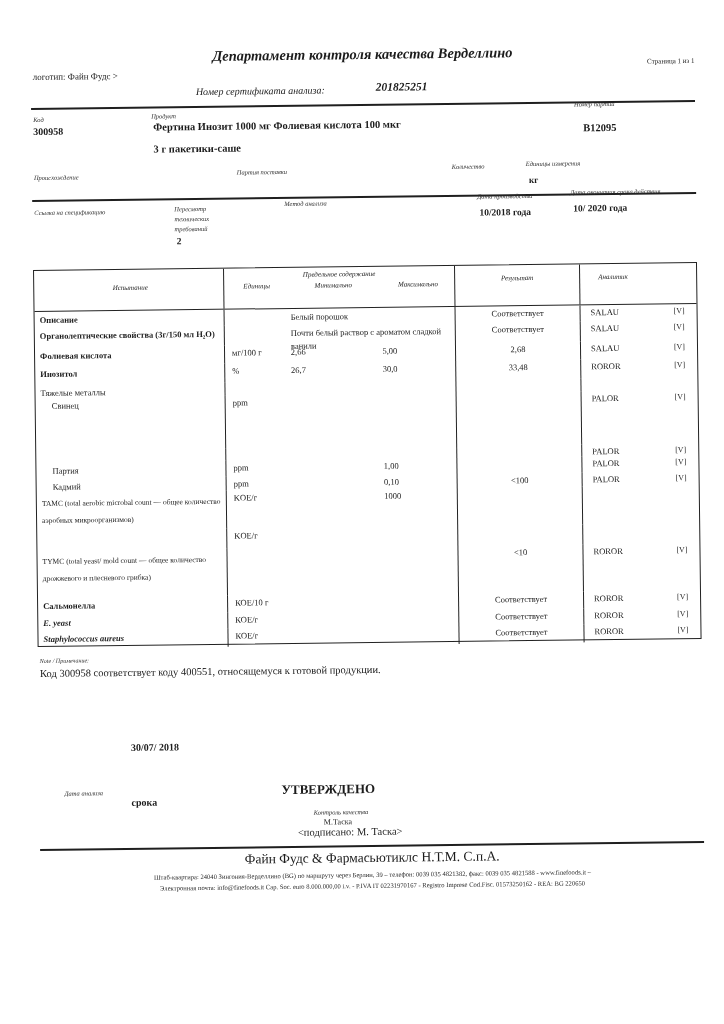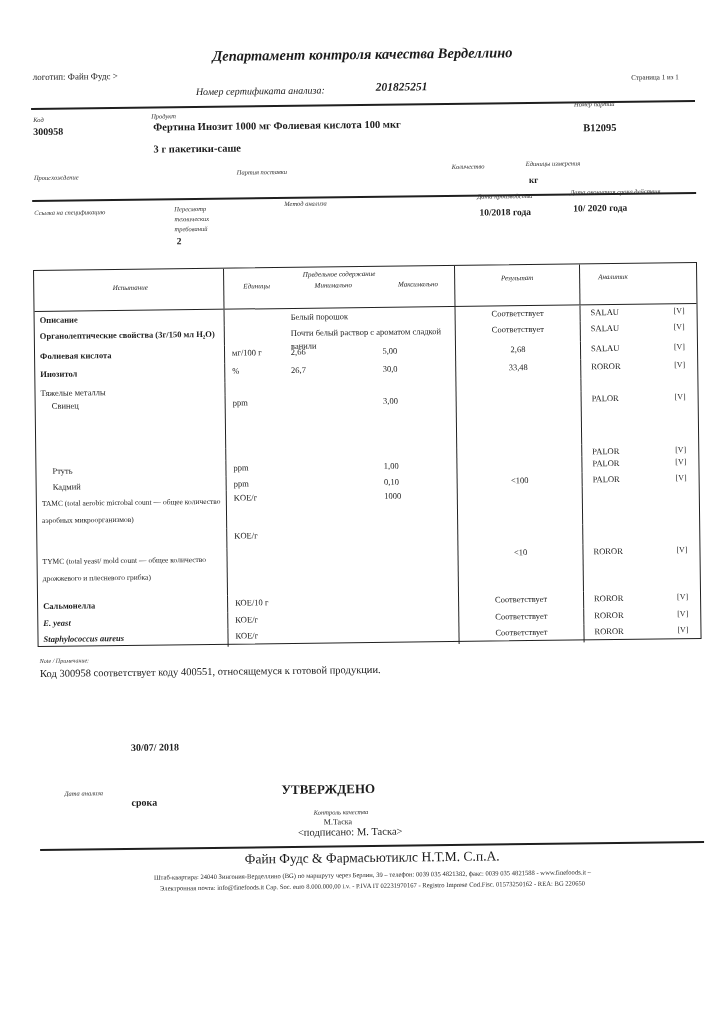--- a/index.html
+++ b/index.html
@@ -46,21 +46,21 @@
   .foot-sm{left:0;width:664px;text-align:center;font-size:6.6px;color:#2b2b2b;}
 </style>
 </head>
 <body>
 
 <div class="page">
   <div class="doc">
 
     <div class="abs title">Департамент контроля качества Верделлино</div>
     <div class="abs" style="left:2px;top:68px;font-size:9px;">логотип: Файн Фудс &gt;</div>
-    <div class="abs" style="right:16px;top:61px;font-size:7px;margin-top:16px;">Страница 1 из 1</div>
+    <div class="abs" style="right:0;top:61px;font-size:7px;">Страница 1 из 1</div>
     <div class="abs ital" style="left:165px;top:84px;font-size:10px;">Номер сертификата анализа:</div>
     <div class="abs bold ital" style="left:345px;top:81px;font-size:11.5px;">201825251</div>
     <div class="hr" style="top:104px;"></div>
 
     <div class="abs lbl" style="left:2px;top:112px;">Код</div>
     <div class="abs val" style="left:2px;top:122px;font-size:10px;">300958</div>
     <div class="abs lbl" style="left:120px;top:110px;">Продукт</div>
     <div class="abs bold" style="left:122px;top:119px;font-size:10.5px;">Фертина Инозит 1000 мг Фолиевая кислота 100 мкг</div>
     <div class="abs bold" style="left:122px;top:141px;font-size:10.5px;">3 г пакетики-саше</div>
     <div class="abs lbl" style="left:543px;top:103px;">Номер партии</div>
@@ -156,21 +156,20 @@
             <div class="c4">
               <span class="an-name"></span>
               <span class="an-check"></span>
             </div>
           </div>
           <div class="trow r-ind" style="height: 53px;">
             <div class="c1"><span class="rowname">Свинец</span></div>
             <div class="c2">
               <div class="sub-unit">ppm</div>
               <div class="sub-min"></div>
-              <div class="sub-max">3,00</div>
             </div>
             <div class="c3"></div>
             <div class="c4">
               <span class="an-name">PALOR</span>
               <span class="an-check">[V]</span>
             </div>
           </div>
           <div class="trow " style="height: 12px;">
             <div class="c1"><span class="rowname"></span></div>
             <div class="c2">
@@ -178,21 +177,21 @@
               <div class="sub-min"></div>
               <div class="sub-max"></div>
             </div>
             <div class="c3"></div>
             <div class="c4">
               <span class="an-name">PALOR</span>
               <span class="an-check">[V]</span>
             </div>
           </div>
           <div class="trow r-ind" style="height: 16px;">
-            <div class="c1"><span class="rowname">Ртуть</span></div>
+            <div class="c1"><span class="rowname">Партия</span></div>
             <div class="c2">
               <div class="sub-unit">ppm</div>
               <div class="sub-min"></div>
               <div class="sub-max">1,00</div>
             </div>
             <div class="c3"></div>
             <div class="c4">
               <span class="an-name">PALOR</span>
               <span class="an-check">[V]</span>
             </div>

